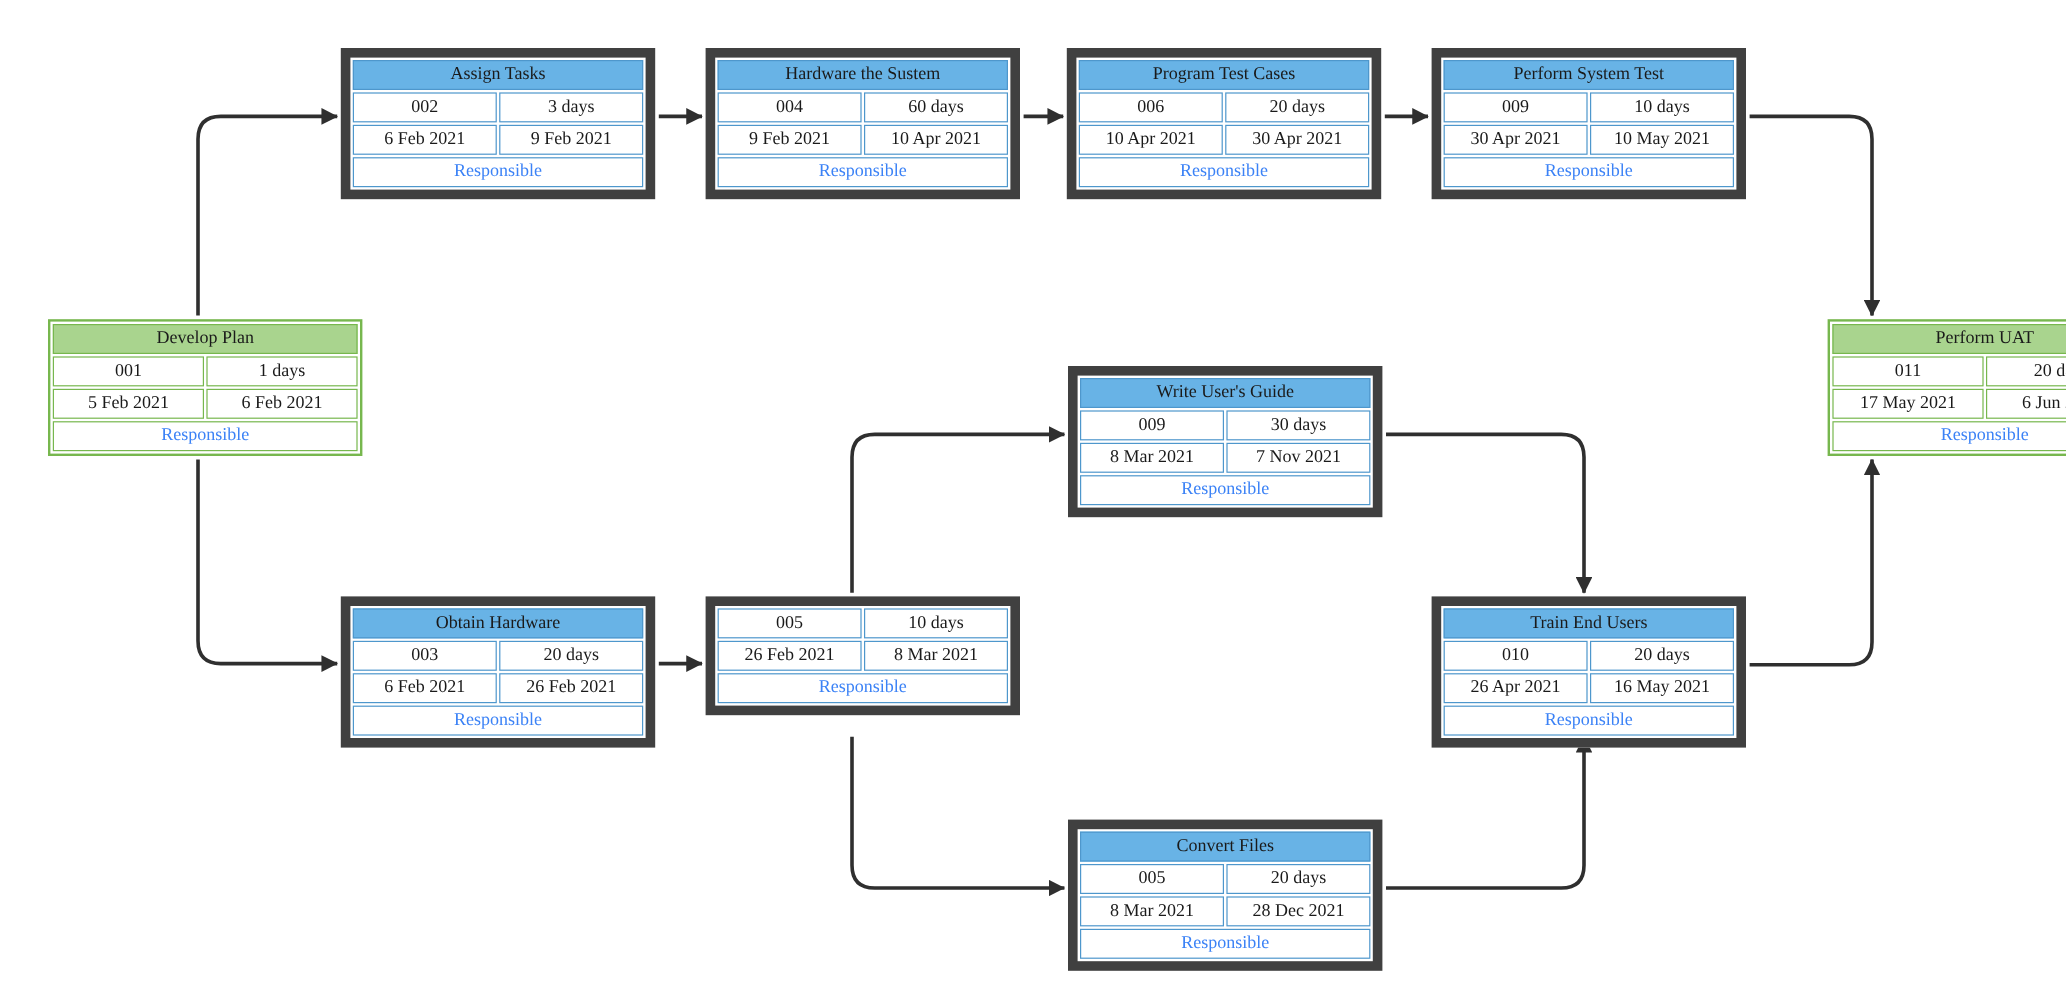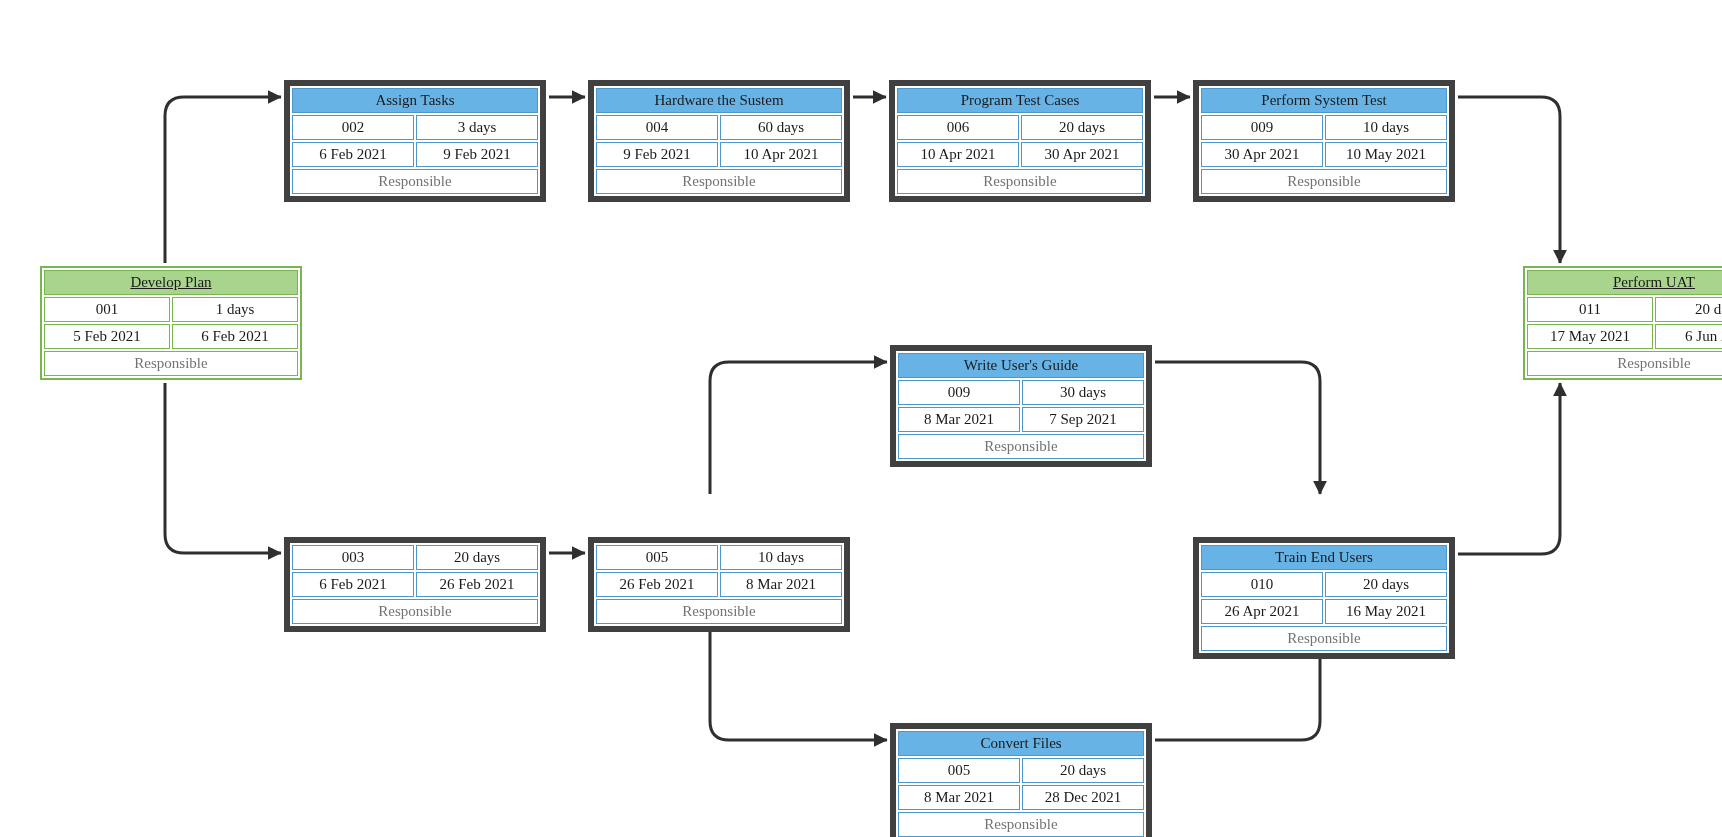--- a/index.html
+++ b/index.html
@@ -12,21 +12,21 @@
     overflow: hidden;
   }
   svg.connectors { position: absolute; left: 0; top: 0; }
   .node {
     position: absolute;
     width: 262px;
     box-sizing: border-box;
     background: #ffffff;
     padding: 2px;
   }
-  .node.blue  { border: 6px solid #404040; margin-top: 40px; }
+  .node.blue  { border: 8px solid #404040; }
   .node.green { border: 2px solid #77B74E; }
   .grid {
     display: grid;
     grid-template-columns: 1fr 1fr;
     gap: 2px;
   }
   .cell {
     box-sizing: border-box;
     border: 1px solid;
     background: #ffffff;
@@ -35,22 +35,22 @@
     line-height: 19px;
     padding: 2px 0;
     color: #1a1a1a;
     white-space: nowrap;
     overflow: hidden;
   }
   .blue  .cell { border-color: #4E97CC; }
   .green .cell { border-color: #77B74E; }
   .cell.header { grid-column: 1 / 3; }
   .blue  .cell.header { background: #68B3E6; }
-  .green .cell.header { background: #A9D48E; text-decoration: underline; }
-  .cell.responsible { grid-column: 1 / 3; color: #737373; }
+  .green .cell.header { background: #A9D48E; }
+  .cell.responsible { grid-column: 1 / 3; color: #3b82f6; }
 </style>
 </head>
 <body>
 
 <div class="canvas">
 
   <svg class="connectors" width="1722" height="837" viewBox="0 0 1722 837">
     <defs>
       <marker id="arrow" viewBox="0 0 10 10" refX="9.5" refY="5" markerWidth="4.6" markerHeight="4.6" orient="auto-start-reverse">
         <path d="M0,0 L10,5 L0,10 z" fill="#2F2F2F"></path>
@@ -137,27 +137,28 @@
       <div class="cell responsible">Responsible</div>
     </div>
   </div>
 
   <div class="node blue" style="left:890px;top:305px">
     <div class="grid">
       <div class="cell header">Write User's Guide</div>
       <div class="cell">009</div>
       <div class="cell">30 days</div>
       <div class="cell">8 Mar 2021</div>
-      <div class="cell">7 Sep 2021</div>
+      <div class="cell">7 Nov 2021</div>
       <div class="cell responsible">Responsible</div>
     </div>
   </div>
 
   <div class="node blue" style="left:284px;top:497px">
     <div class="grid">
+      <div class="cell header">Obtain Hardware</div>
       <div class="cell">003</div>
       <div class="cell">20 days</div>
       <div class="cell">6 Feb 2021</div>
       <div class="cell">26 Feb 2021</div>
       <div class="cell responsible">Responsible</div>
     </div>
   </div>
 
   <div class="node blue" style="left:588px;top:497px">
     <div class="grid">

